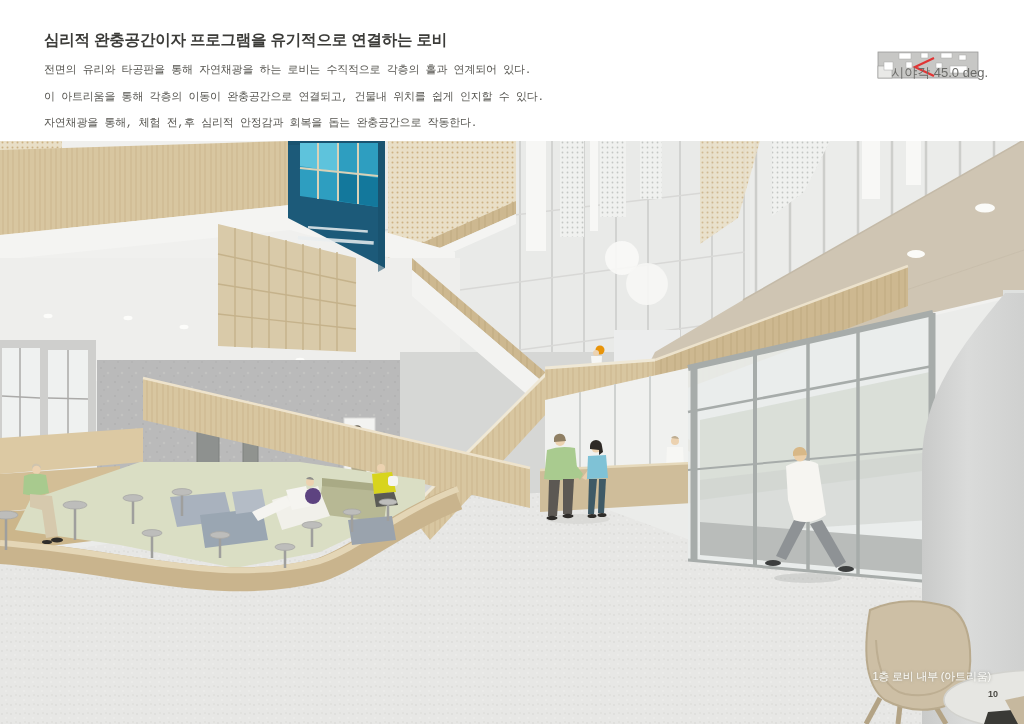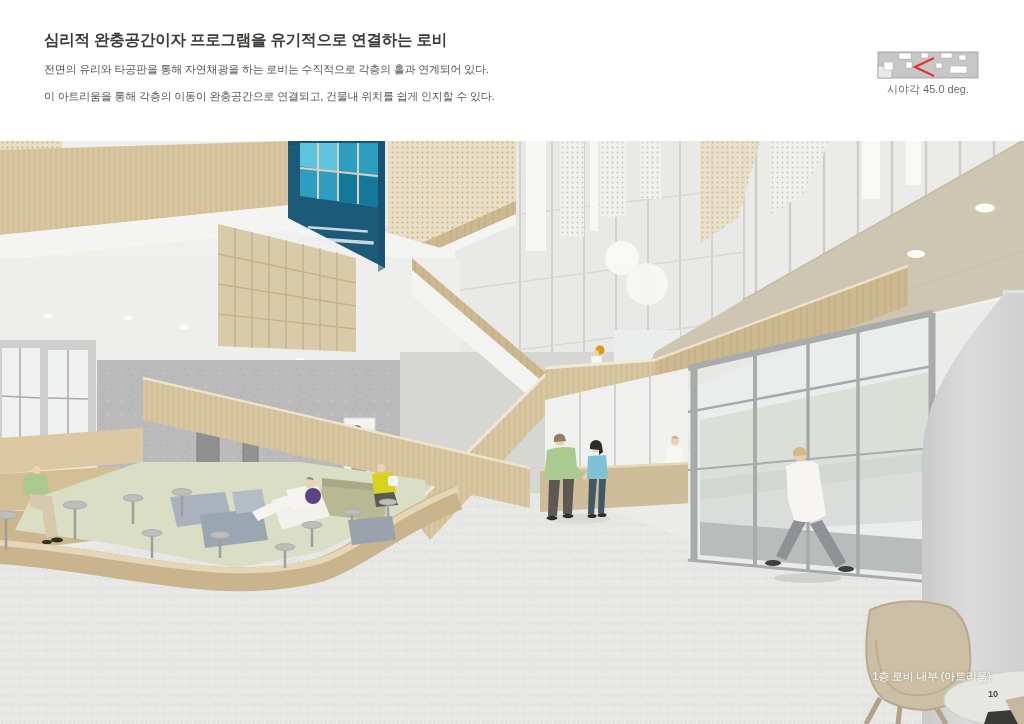--- a/index.html
+++ b/index.html
@@ -5,45 +5,46 @@
   html,body{margin:0;padding:0;background:#888;}
   .page{
     position:relative;width:1024px;height:724px;background:#ffffff;overflow:hidden;
     font-family:"Liberation Sans","DejaVu Sans",sans-serif;
   }
   .title{
     position:absolute;left:44px;top:30px;margin:0;
     font-size:15.5px;font-weight:bold;color:#3b3b38;letter-spacing:-0.2px;
   }
   .bodytext{position:absolute;left:44px;top:62px;width:560px;}
-  .bodytext p{margin:0 0 11.5px 0;font-size:11px;color:#55544f;letter-spacing:-0.2px;}
+  .bodytext p{margin:0 0 11.5px 0;font-size:11px;color:#55544f;letter-spacing:-0.2px;font-family:Liberation Mono, monospace;}
   .plan-diagram{position:absolute;left:874px;top:46px;width:108px;height:34px;}
   .plan-caption{
-    position:absolute;left:868px;top:82px;width:120px;text-align:center;
-    font-size:11px;color:#6b6b68;
+    position:absolute;left:868px;top:64px;width:120px;text-align:right;
+    font-size:13px;color:#6b6b68;
   }
   .render-wrap{position:absolute;left:0;top:141px;width:1024px;height:583px;}
   .render-caption{
     position:absolute;right:33px;top:669px;font-size:11px;color:#fbfbf8;
     text-shadow:0 0 3px rgba(130,130,120,.75);letter-spacing:-0.2px;
   }
   .page-number{
     position:absolute;right:26px;top:689px;font-size:9px;font-weight:bold;color:#4c4b45;text-align:center;
   }
 </style>
 </head>
 <body>
 
 <div class="page">
 
   <h1 class="title">심리적 완충공간이자 프로그램을 유기적으로 연결하는 로비</h1>
 
   <div class="bodytext">
     <p>전면의 유리와 타공판을 통해 자연채광을 하는 로비는 수직적으로 각층의 홀과 연계되어 있다.</p>
     <p>이 아트리움을 통해 각층의 이동이 완충공간으로 연결되고, 건물내 위치를 쉽게 인지할 수 있다.</p>
+    <p>자연채광을 통해, 체험 전,후 심리적 안정감과 회복을 돕는 완충공간으로 작동한다.</p>
   </div>
 
   <svg class="plan-diagram" viewBox="874 46 108 34">
     <rect x="878" y="52" width="100" height="26" fill="#c7c7c5" stroke="#9a9a98" stroke-width="0.8"></rect>
     <rect x="878" y="66" width="14" height="12" fill="#e9e9e7" stroke="#9a9a98" stroke-width="0.6"></rect>
     <rect x="899" y="53" width="12" height="6" fill="#ffffff" stroke="#a8a8a6" stroke-width="0.5"></rect>
     <rect x="921" y="53" width="7" height="5" fill="#ffffff" stroke="#a8a8a6" stroke-width="0.5"></rect>
     <rect x="941" y="53" width="11" height="5" fill="#ffffff" stroke="#a8a8a6" stroke-width="0.5"></rect>
     <rect x="959" y="55" width="7" height="5" fill="#ffffff" stroke="#a8a8a6" stroke-width="0.5"></rect>
     <rect x="884" y="62" width="9" height="8" fill="#ffffff" stroke="#a8a8a6" stroke-width="0.5"></rect>

